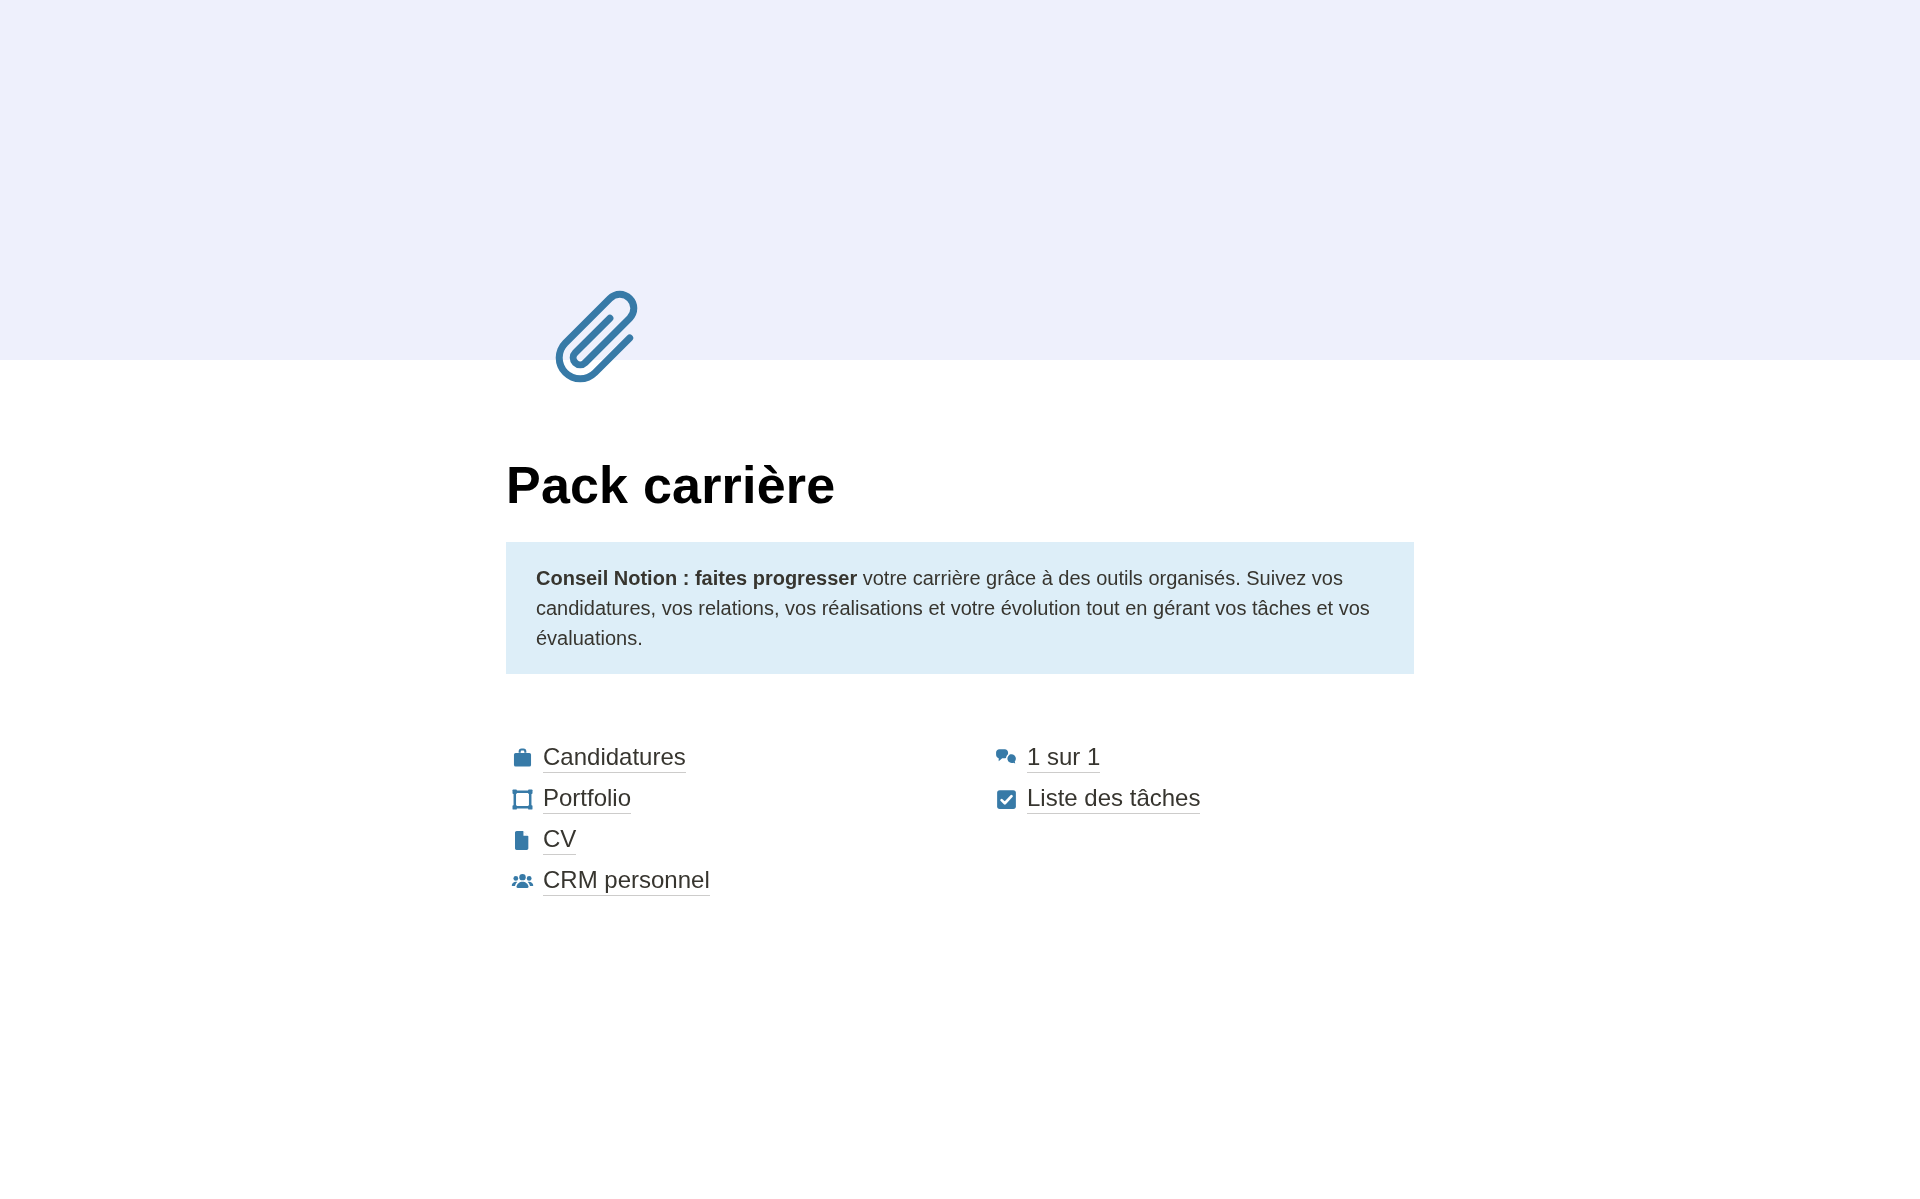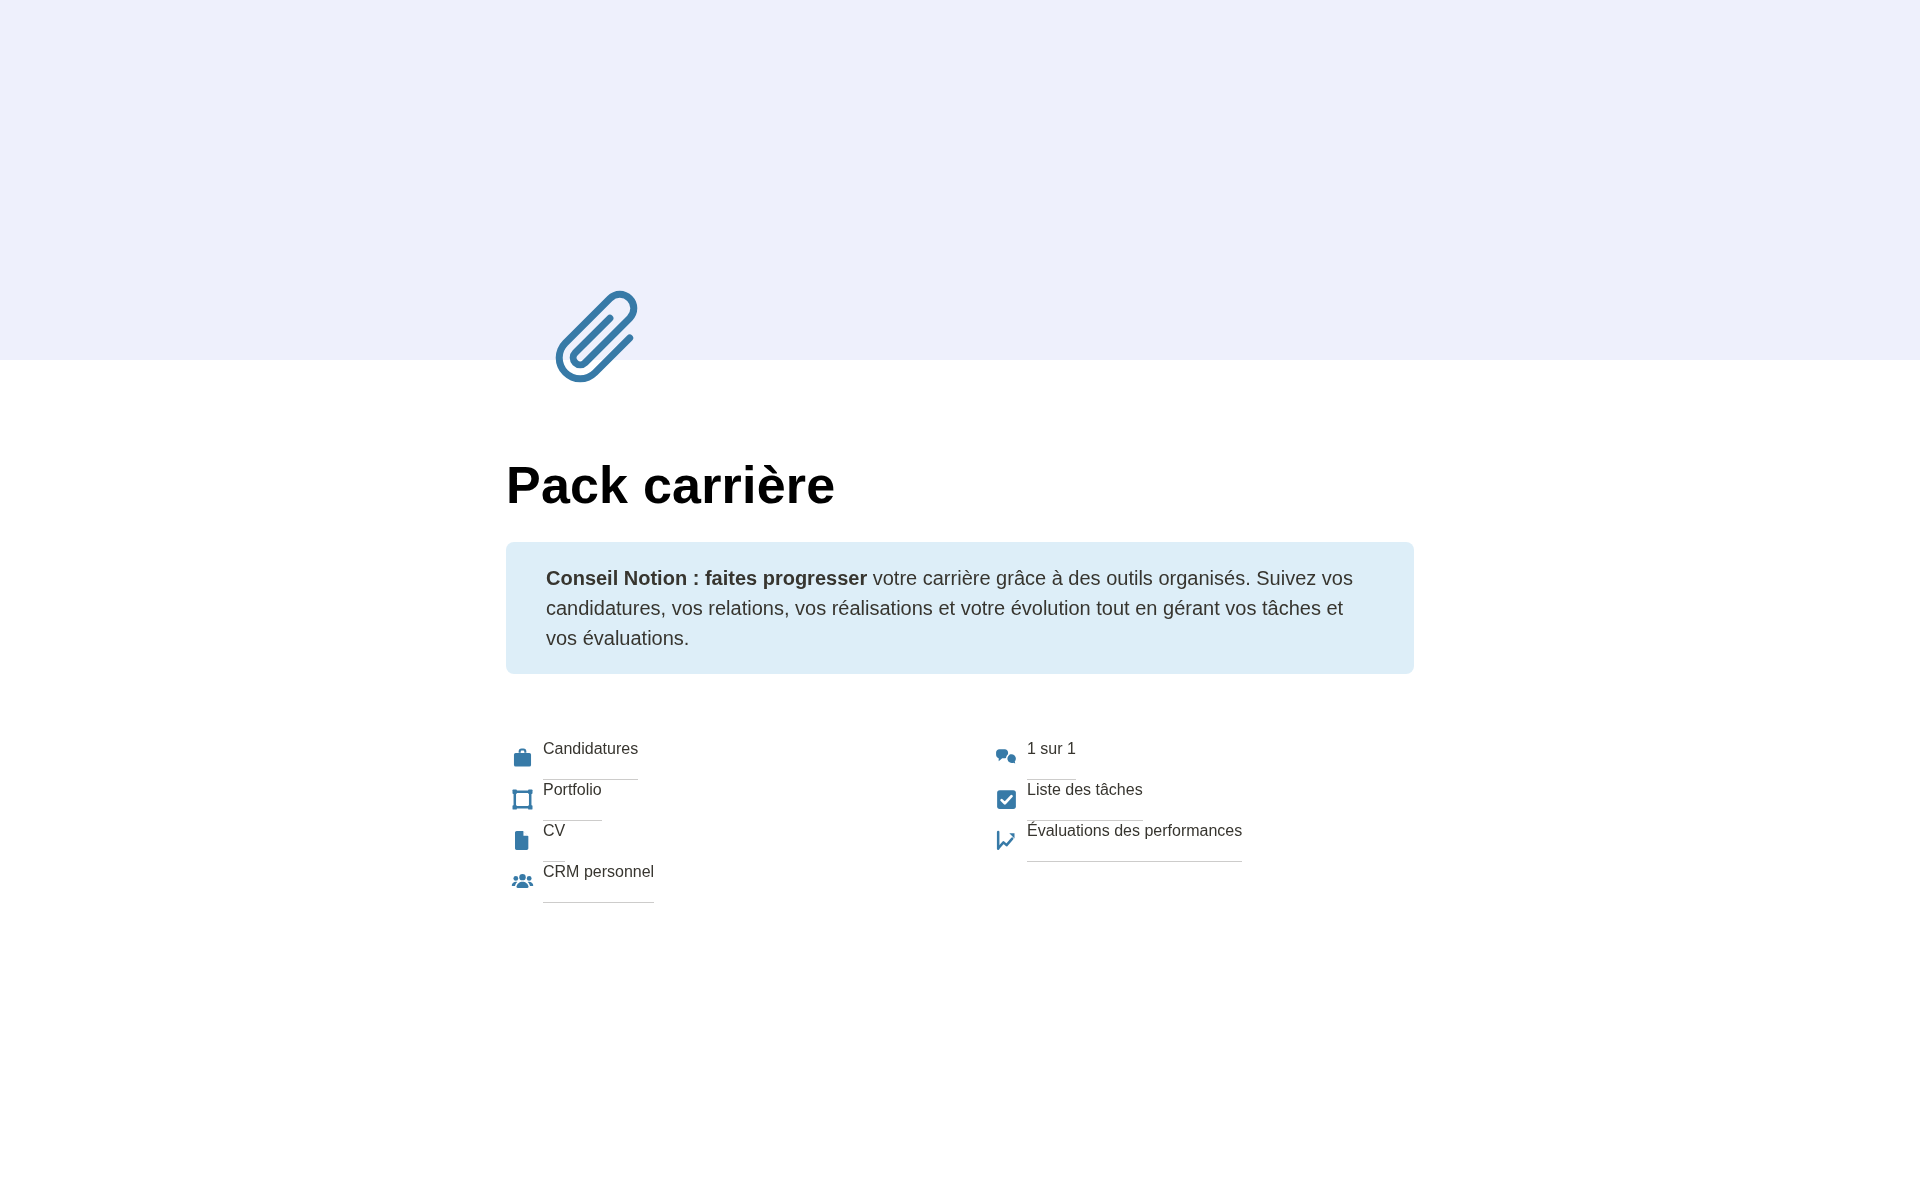--- a/index.html
+++ b/index.html
@@ -20,44 +20,44 @@
     position: relative;
     cursor: pointer;
   }
   .page-icon svg { transform: rotate(45deg); display: block; }
   .page-title {
     font-size: 52px; font-weight: 700; color: #000000;
     margin: 56px 0 0 0; line-height: 1.15; letter-spacing: 0.2px;
   }
   .callout {
     margin-top: 26px;
-    border-radius: 8px;
-    padding: 21px 40px;
+    border-radius: 0;
+    padding: 21px 30px;
     font-size: 20px; line-height: 30px;
     width: 100%;
   }
   .callout .bold { font-weight: 700; }
   .links { display: flex; margin-top: 66px; }
   .links-col-left { width: 484px; flex: none; }
   .links-col-right { flex: 1; }
   .link-row {
     display: flex; align-items: center;
     height: 37px; margin-bottom: 4px; padding-left: 4px;
     cursor: pointer; border-radius: 4px;
   }
   .icon {
     width: 25px; height: 25px; margin-right: 8px;
     display: flex; align-items: center; justify-content: center;
     flex: none;
   }
   .icon svg { display: block; }
   .link-label {
-    font-size: 16px; line-height: 26px;
+    font-size: 24px; line-height: 26px;
     border-bottom: 1px solid rgba(55,53,47,0.25);
-    padding-bottom: 17px;
+    padding-bottom: 2px;
     white-space: nowrap;
   }
 </style>
 </head>
 <body style="color: rgb(55, 53, 47);">
 
 <div class="cover-band" style="background: rgb(238, 240, 252);"></div>
 
 <div class="content">
 
@@ -131,26 +131,16 @@
         </div>
         <div class="link-row">
           <span class="icon" style="color: rgb(55, 122, 167);">
             <svg width="25" height="25" viewBox="0 0 24 24" fill="currentColor">
               <rect x="3" y="3" width="18" height="18" rx="2.5"></rect>
               <polyline points="7.3,12.6 10.4,15.6 16.8,8.8" fill="none" stroke="#ffffff" stroke-width="2.6" stroke-linecap="round" stroke-linejoin="round"></polyline>
             </svg>
           </span>
           <span class="link-label">Liste des tâches</span>
         </div>
-        <div class="link-row">
-          <span class="icon" style="color: rgb(55, 122, 167);">
-            <svg width="25" height="25" viewBox="0 0 24 24" fill="currentColor">
-              <path d="M4 3.8V20" stroke="currentColor" stroke-width="2.4" stroke-linecap="round" fill="none"></path>
-              <path d="M4.6 18.8l4.5-5 3 2.6 5.4-6.2" fill="none" stroke="currentColor" stroke-width="2.4" stroke-linecap="round" stroke-linejoin="round"></path>
-              <path d="M14.7 5h5v5z"></path>
-            </svg>
-          </span>
-          <span class="link-label">Évaluations des performances</span>
-        </div>
       </div>
   </div>
 
 </div>
 
 </body></html>

